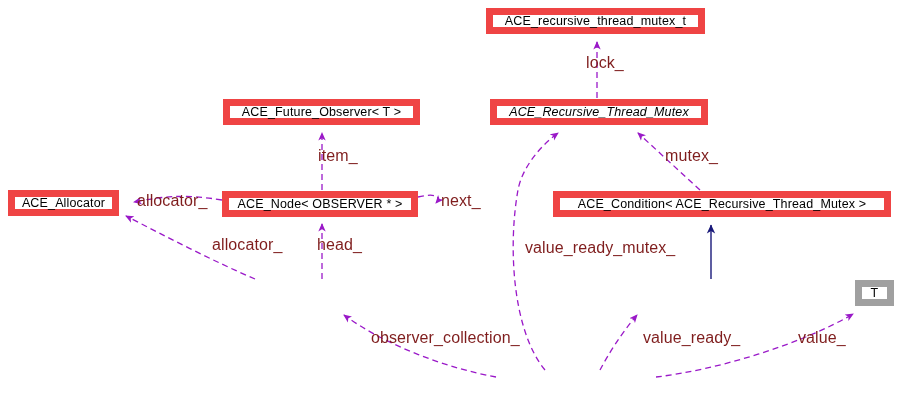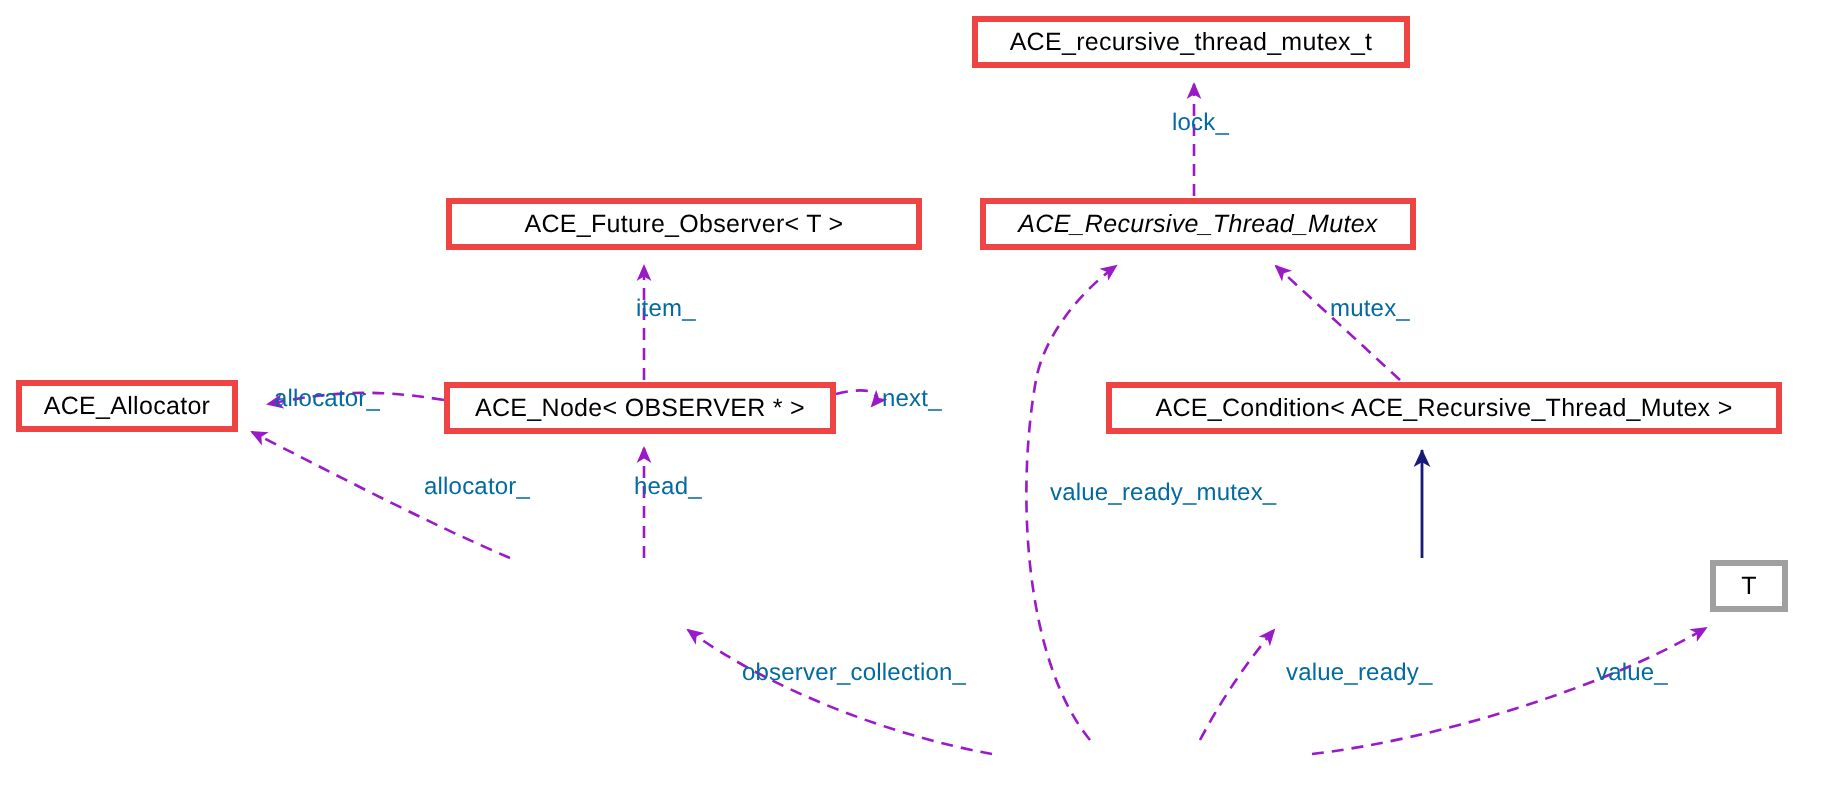--- a/index.html
+++ b/index.html
@@ -19,43 +19,43 @@
     position: absolute;
     left: 0;
     top: 0;
     width: 919px;
     height: 404px;
     pointer-events: none;
   }
   .node {
     position: absolute;
     box-sizing: border-box;
-    border: 3px solid #ef4444;
+    border: 7px solid #ef4444;
     background: #ffffff;
     color: #000000;
     font-size: 12.5px;
     line-height: 1;
     display: flex;
     align-items: center;
     justify-content: center;
     white-space: nowrap;
     letter-spacing: 0.15px;
   }
   .node.focus {
     background: #000000;
     color: #ffffff;
     border-color: #000000;
   }
   .node.faded {
     border-color: #a0a0a0;
   }
   .edge-label {
     position: absolute;
-    font-size: 12px;
-    color: #0369a1;
+    font-size: 16px;
+    color: #7f1d1d;
     background: transparent;
     white-space: nowrap;
     line-height: 1;
     letter-spacing: 0.1px;
   }
 </style>
 </head>
 <body>
 
 <div id="diagram">
@@ -116,21 +116,21 @@
 
     <g>
       <path d="M656,377 C716,370 800,345 853,314" stroke="#9a19c8" stroke-width="1.3" fill="none" stroke-dasharray="6,4" marker-end="url(#arrowUsage)"></path>
     </g>
   </svg>
 
   <div class="node" style="left:486px; top:8px; width:219px; height:26px;">
     <span>ACE_recursive_thread_mutex_t</span>
   </div>
 
-  <div class="node" style="left:223px; top:99px; width:238px; height:26px;">
+  <div class="node" style="left:223px; top:99px; width:197px; height:26px;">
     <span>ACE_Future_Observer&lt; T &gt;</span>
   </div>
 
   <div class="node" style="left:490px; top:99px; width:218px; height:26px;font-style:italic;">
     <span>ACE_Recursive_Thread_Mutex</span>
   </div>
 
   <div class="node" style="left:8px; top:190px; width:111px; height:26px;">
     <span>ACE_Allocator</span>
   </div>

